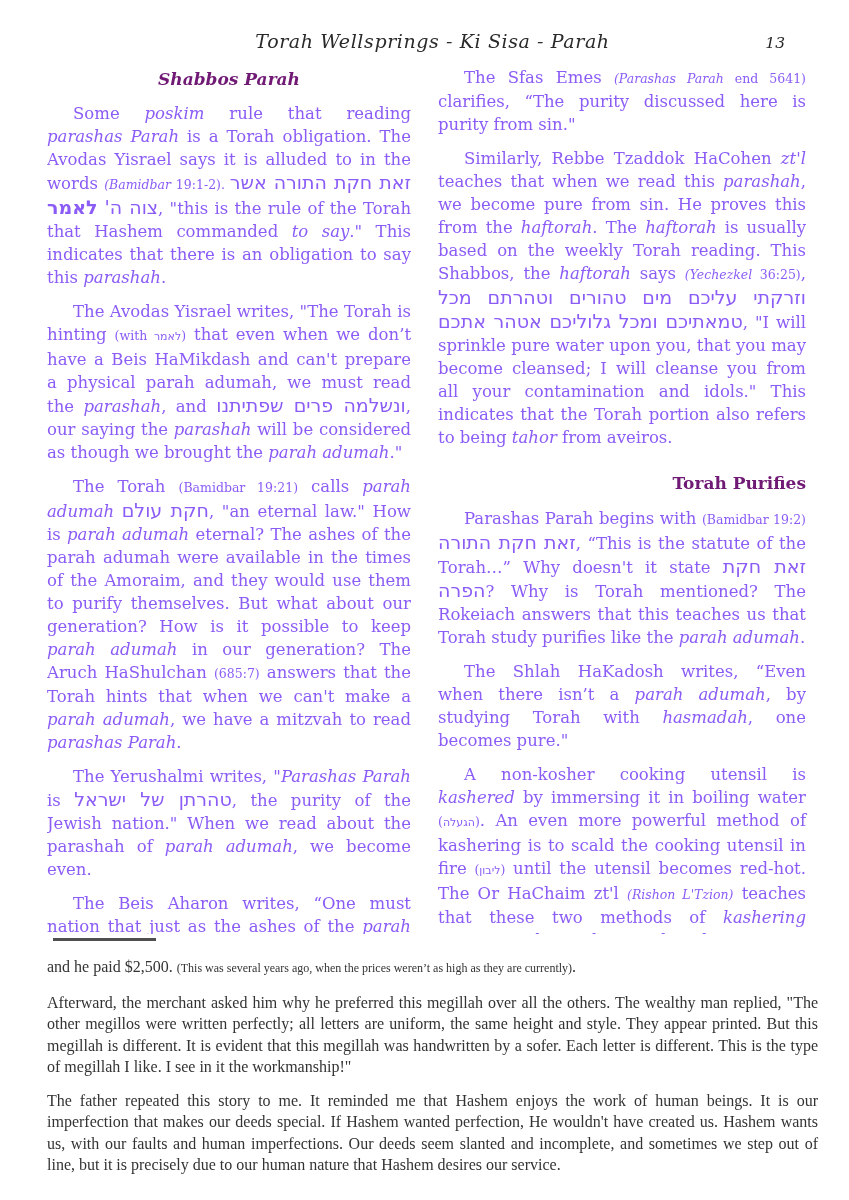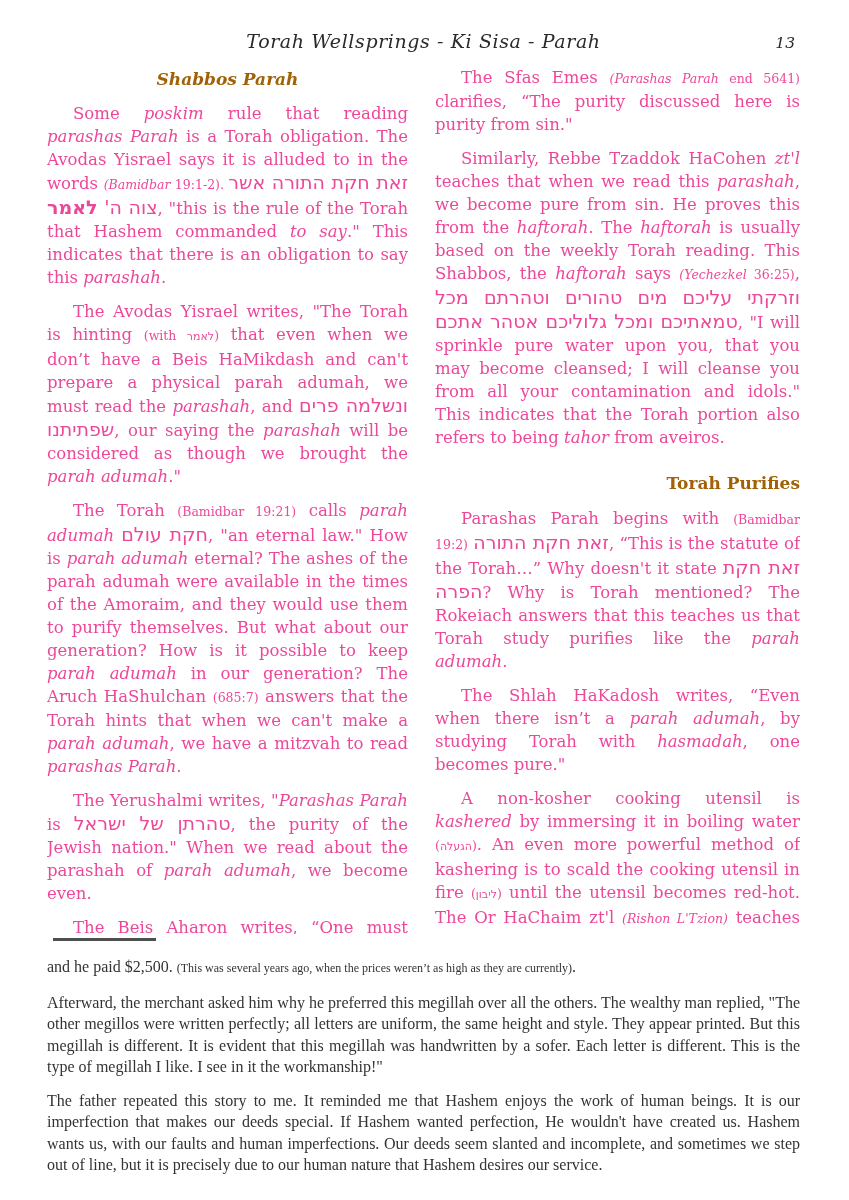--- a/index.html
+++ b/index.html
@@ -1,55 +1,55 @@
 <!DOCTYPE html>
 <html><head>
 <meta charset="utf-8">
 <style>
   html,body{margin:0;padding:0;background:#ffffff;}
   .page{
     position:relative;
     width:849px;height:1200px;
     background:#ffffff;
     box-sizing:border-box;
-    padding:30px 49px 0 47px;
+    padding:30px 31px 0 47px;
     overflow:hidden;
     color:#2d2d2d;
     font-family:"DejaVu Serif",serif;
   }
   .header{position:relative;height:28px;text-align:center;}
   .title{
     font-family:"DejaVu Serif",serif;
     font-style:italic;
     font-size:19px;
     letter-spacing:.6px;
     color:#2a2a2a;
     white-space:nowrap;
   }
   .page-num{
-    position:absolute;right:5px;top:4px;
+    position:absolute;right:33px;top:4px;
     font-style:italic;font-size:15.5px;color:#2a2a2a;
   }
   .main{
     display:flex;gap:27px;
     margin-top:8px;
     height:868px;overflow:hidden;
   }
   .col-left{width:364px;}
   .col-right{width:368px;}
   .sec-head{
     font-weight:bold;font-size:17px;text-align:center;
-    color:#a16207;margin:0;
+    color:#701a75;margin:0;
   }
   .sec-head.ital{font-style:italic;margin:3px 0 13px;}
   .sec-head.plain{margin:24px 0 14px;text-align:right;}
   .para{
     font-size:16.5px;line-height:23px;
     text-align:justify;text-indent:26px;
-    margin:0 0 11px;color:#ec4899;
+    margin:0 0 11px;color:#8b5cf6;
   }
   .it{font-style:italic;}
   .cite{font-size:12.5px;}
   .cite.it{font-style:italic;}
   .heb{font-family:"DejaVu Sans",sans-serif;font-size:19px;}
   .heb.hb{font-weight:700;}
   .heb.hs{font-size:11px;}
   .footnotes{margin-top:4px;}
   .fn-rule{
     border:none;border-top:3px solid #4f4f4f;

